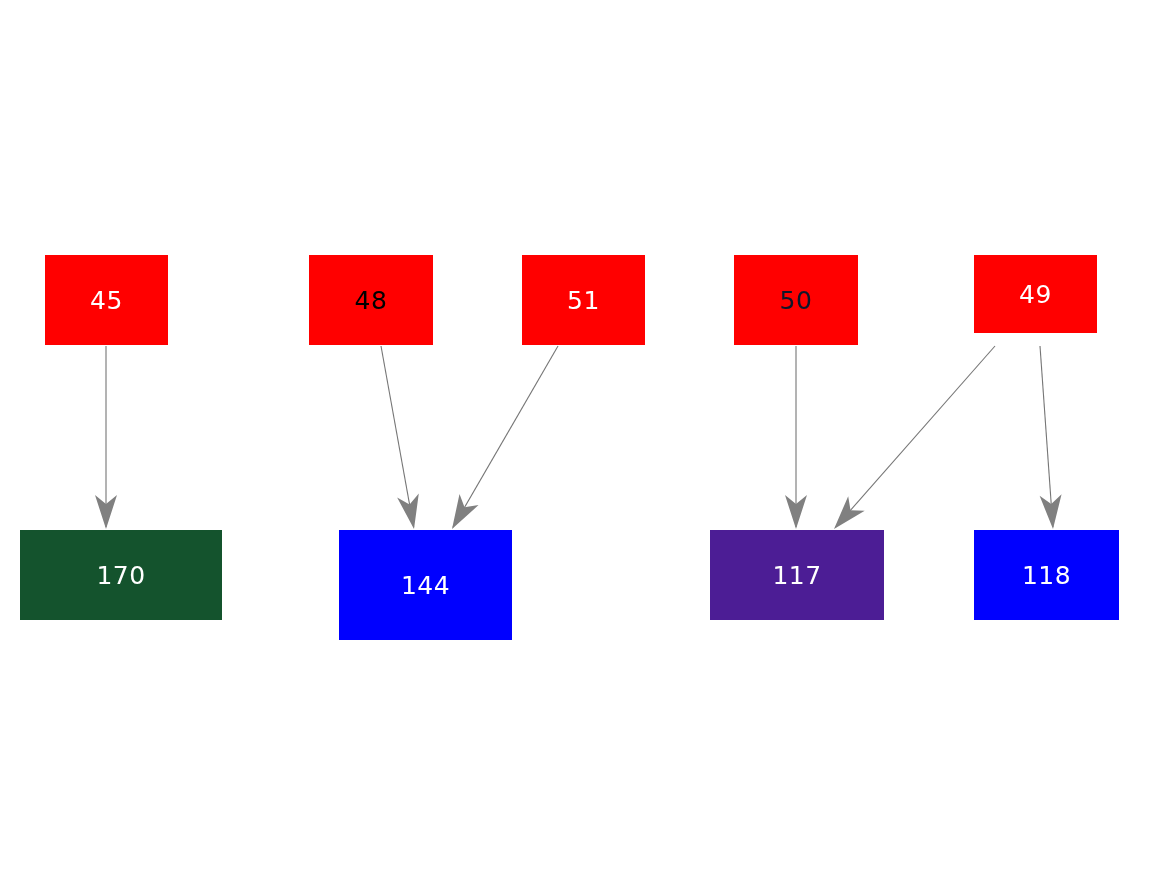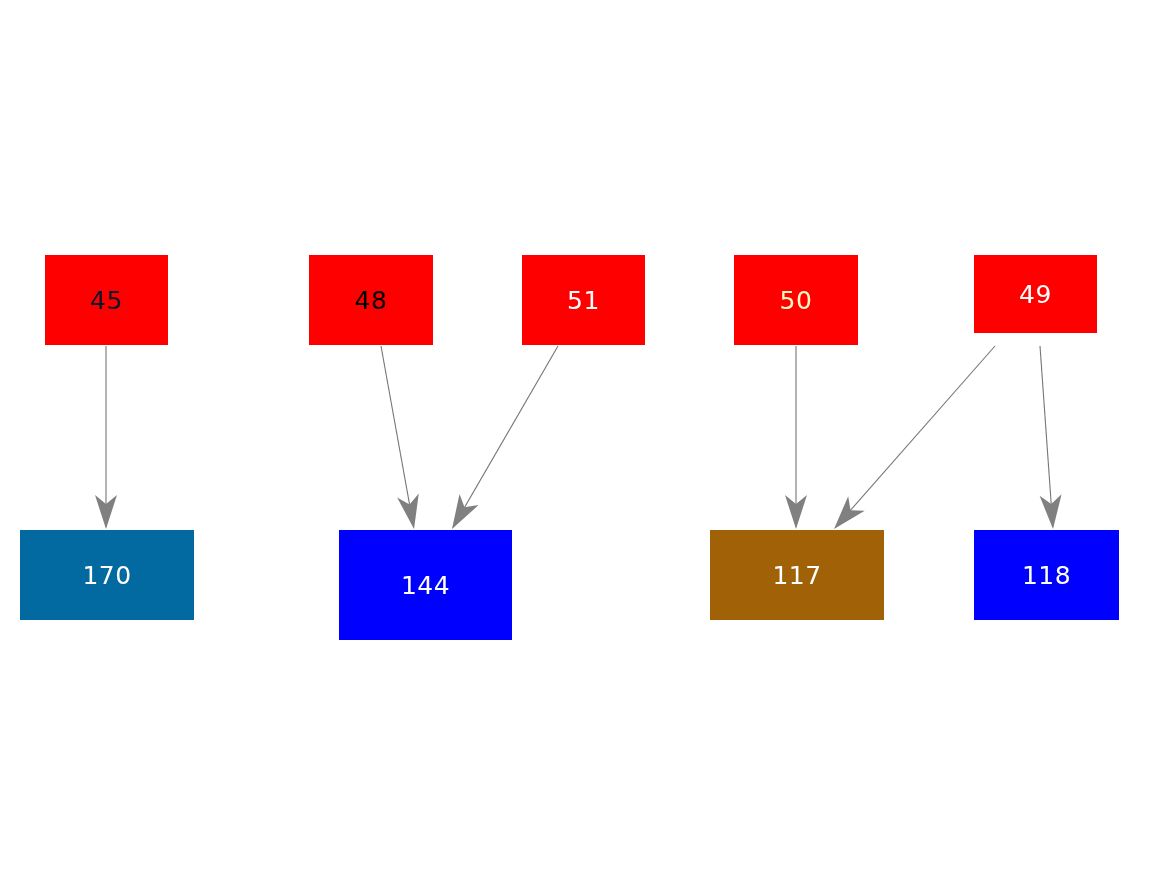--- a/index.html
+++ b/index.html
@@ -76,41 +76,41 @@
         <polygon class="edge-head" points="834,529 848.1994598188907,496.20708398370607 850.5133850826452,510.2301275147573 864.7169476059042,510.7388628564338" fill="#808080"></polygon>
       </g>
       <g>
         <line class="edge-line" x1="1040" y1="346" x2="1052.8582806359148" y2="527.0050274132602" stroke="#757575"></line>
         <polygon class="edge-head" points="1053,529 1039.6184215834803,495.86492252789293 1051.2285079489332,504.0628426657526 1061.563120037618,494.3060095229542" fill="#808080"></polygon>
       </g>
     </svg>
 
   <div id="node-layer">
       <div class="node-box" style="left: 45px; top: 255px; width: 123px; height: 90px; background: rgb(255, 0, 0);">
-        <span class="node-label" style="color: #0f172a;">45</span>
+        <span class="node-label" style="color: #ffffff;">45</span>
       </div>
       <div class="node-box" style="left: 309px; top: 255px; width: 124px; height: 90px; background: rgb(255, 0, 0);">
         <span class="node-label" style="color: #000000;">48</span>
       </div>
       <div class="node-box" style="left: 522px; top: 255px; width: 123px; height: 90px; background: rgb(255, 0, 0);">
         <span class="node-label" style="color: rgb(255, 255, 255);">51</span>
       </div>
       <div class="node-box" style="left: 734px; top: 255px; width: 124px; height: 90px; background: rgb(255, 0, 0);">
-        <span class="node-label" style="color: #fef9c3;">50</span>
+        <span class="node-label" style="color: #0f172a;">50</span>
       </div>
       <div class="node-box" style="left: 974px; top: 255px; width: 123px; height: 78px; background: rgb(255, 0, 0);">
         <span class="node-label" style="color: rgb(255, 255, 255);">49</span>
       </div>
-      <div class="node-box" style="left: 20px; top: 530px; width: 174px; height: 90px; background: #0369a1;">
+      <div class="node-box" style="left: 20px; top: 530px; width: 202px; height: 90px; background: #14532d;">
         <span class="node-label" style="color: rgb(255, 255, 255);">170</span>
       </div>
       <div class="node-box" style="left: 339px; top: 530px; width: 173px; height: 110px; background: rgb(0, 0, 255);">
         <span class="node-label" style="color: rgb(255, 255, 255);">144</span>
       </div>
-      <div class="node-box" style="left: 710px; top: 530px; width: 174px; height: 90px; background: #a16207;">
+      <div class="node-box" style="left: 710px; top: 530px; width: 174px; height: 90px; background: #4c1d95;">
         <span class="node-label" style="color: rgb(255, 255, 255);">117</span>
       </div>
       <div class="node-box" style="left: 974px; top: 530px; width: 145px; height: 90px; background: rgb(0, 0, 255);">
         <span class="node-label" style="color: rgb(255, 255, 255);">118</span>
       </div>
     </div>
 
 </div>
 
 </body></html>

